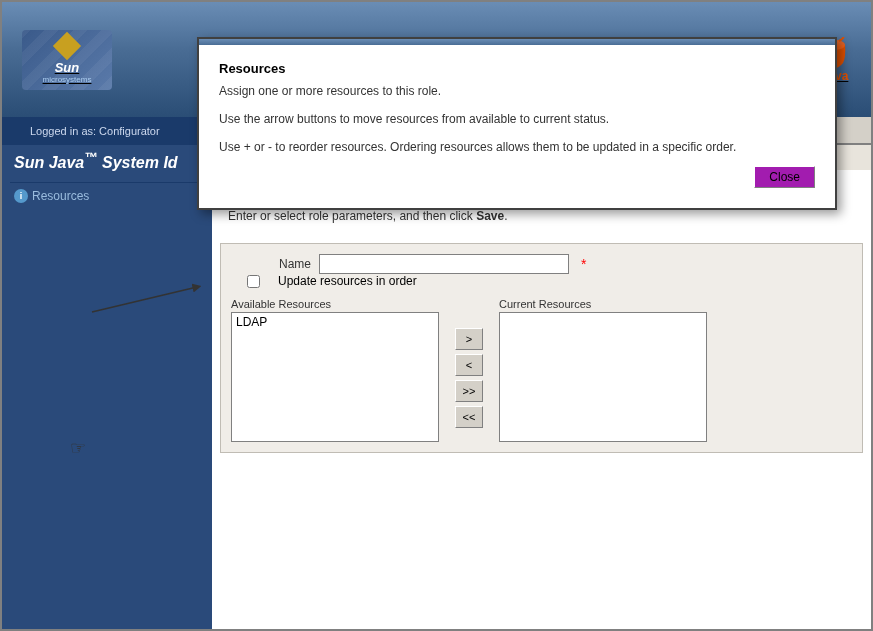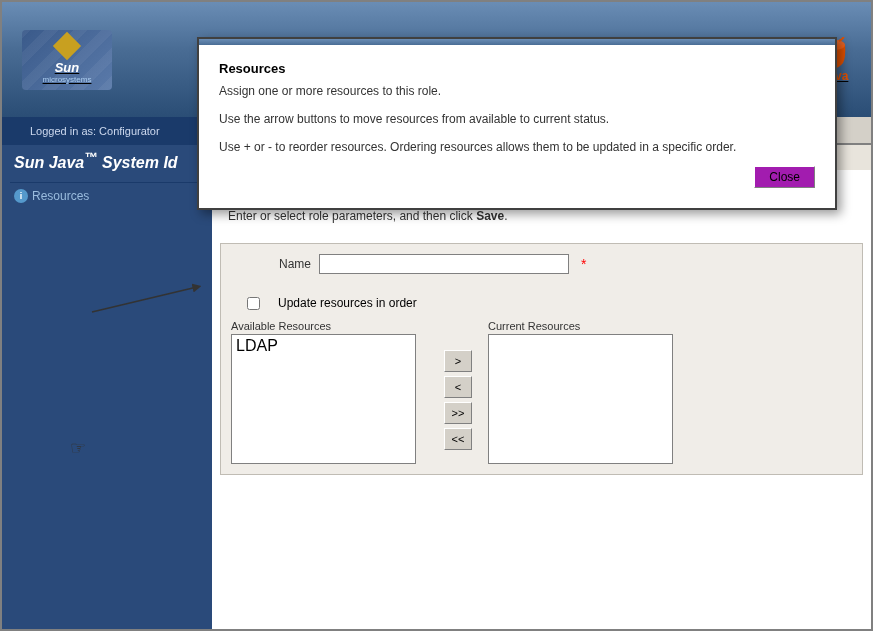--- a/index.html
+++ b/index.html
@@ -176,21 +176,21 @@
       font-size: 12px;
       color: #333;
     }
     .page-instruction strong {
       font-weight: bold;
     }
 
     .form-row {
       display: flex;
       align-items: center;
-      margin-bottom: 22px;
+      margin-bottom: 0;
       gap: 8px;
     }
     .form-label {
       width: 80px;
       text-align: right;
       font-size: 12px;
       color: #333;
     }
     .form-input {
       width: 250px;
@@ -238,26 +238,26 @@
       color: white;
       font-size: 9px;
       font-weight: bold;
     }
     .resource-panel-label {
       font-size: 11px;
       color: #333;
       margin-bottom: 2px;
     }
     .resource-listbox {
-      width: 185px;
+      width: 208px;
       height: 130px;
       border: 1px solid #808080;
       background: white;
       overflow: auto;
-      font-size: 16px;
+      font-size: 12px;
     }
     .resource-listbox-item {
       padding: 2px 4px;
     }
 
     
     .transfer-buttons {
       display: flex;
       flex-direction: column;
       gap: 4px;
@@ -403,21 +403,21 @@
         <span class="required-star">*</span>
       </div>
 
       <div class="checkbox-row">
         <input type="checkbox" style="">
         <label>Update resources in order</label>
       </div>
 
       <div style="display:flex;gap:0;align-items:flex-start;">
 
-        <div style="margin-right:22px;">
+        <div style="margin-right:10px;">
           <div class="resource-panel-label">Available Resources</div>
           <div class="resource-listbox">
             <div class="resource-listbox-item">LDAP</div>
           </div>
         </div>
 
         <div class="transfer-buttons">
           <button class="transfer-btn">&gt;</button>
           <button class="transfer-btn">&lt;</button>
           <button class="transfer-btn">&gt;&gt;</button>

